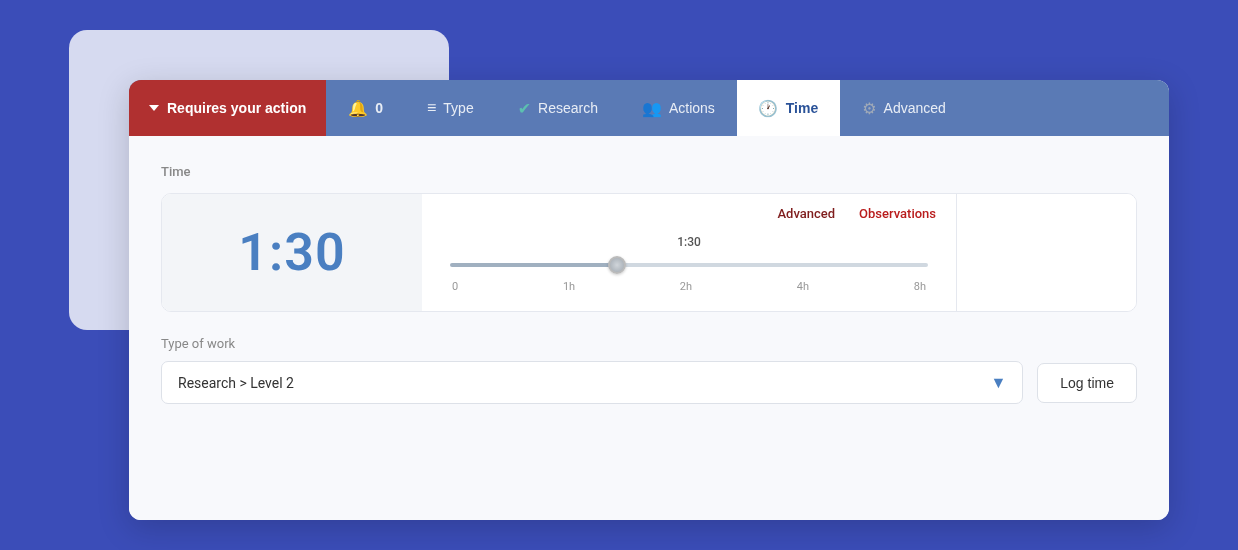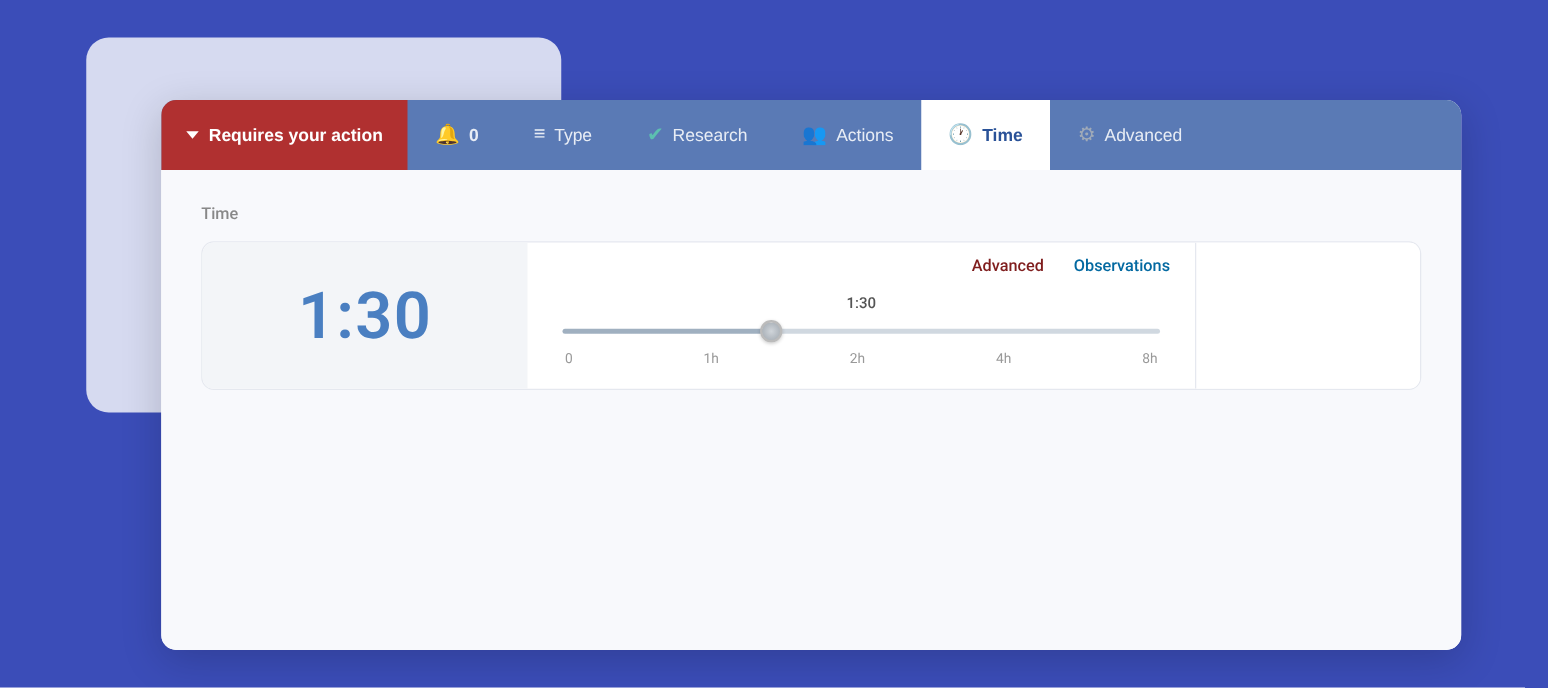--- a/index.html
+++ b/index.html
@@ -180,21 +180,21 @@
 
     .tab-link {
       font-size: 13px;
       color: #7f1d1d;
       cursor: pointer;
       font-weight: 500;
       text-decoration: none;
     }
 
     .tab-link.muted {
-      color: #0369a1;
+      color: #b91c1c;
     }
 
     .slider-container {
       flex: 1;
       display: flex;
       flex-direction: column;
       justify-content: center;
       padding: 8px 28px 16px 28px;
     }
 
@@ -388,15 +388,25 @@
               <span class="slider-tick">2h</span>
               <span class="slider-tick">4h</span>
               <span class="slider-tick">8h</span>
             </div>
           </div>
         </div>
 
         <div class="observations-panel"></div>
       </div>
 
+      <div class="work-type-section">
+        <div class="work-type-label">Type of work</div>
+        <div class="work-type-row">
+          <div class="work-type-select">
+            <span>Research &gt; Level 2</span>
+            <span class="dropdown-arrow">▼</span>
+          </div>
+          <button class="log-time-btn">Log time</button>
+        </div>
+      </div>
     </div>
   </div>
 </div>
 
 </body></html>

